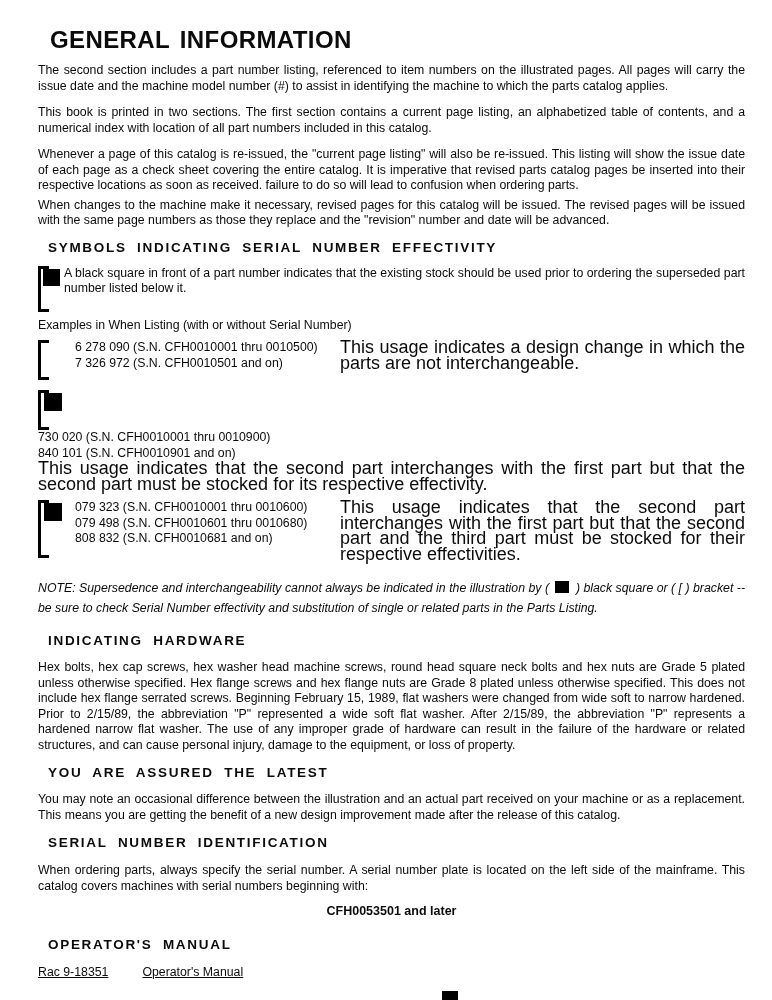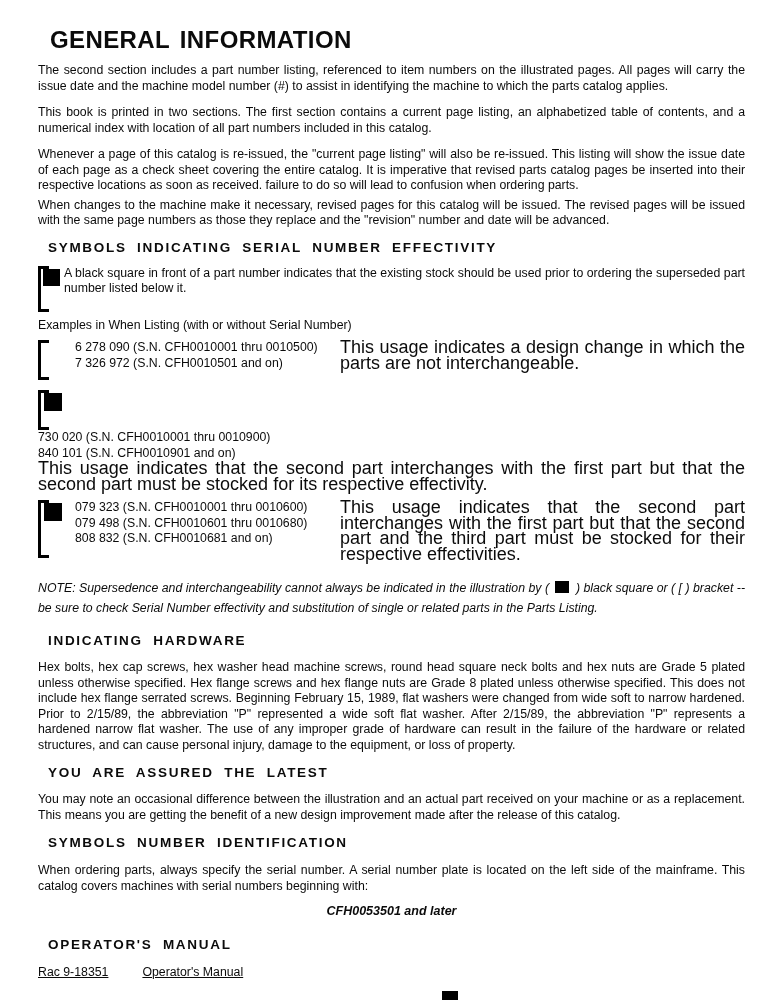--- a/index.html
+++ b/index.html
@@ -61,21 +61,21 @@
   .parts-col { width: 265px; font-size: 12.3px; line-height: 15.5px; }
   .desc-col { flex: 1; font-size: 18px; line-height: 15.5px; text-align: justify; }
 
   .note { font-style: italic; line-height: 20px; }
   .note-sq {
     display: inline-block; width: 14px; height: 12px; background: #000;
     margin: 0 3px; vertical-align: -1px;
   }
 
   .serial-value {
-    text-align: center; font-weight: 700; font-size: 12.5px; line-height: 15px; font-style: italic;
+    text-align: center; font-weight: 700; font-size: 12.5px; line-height: 15px;
   }
   .rac-row { font-size: 12.3px; line-height: 15px; text-decoration: underline; }
   .rac-item { margin-left: 34px; }
 
   .logo-wrap { width: 168px; margin: 0 auto; }
 </style>
 </head>
 <body>
 
 <div class="page">
@@ -144,21 +144,21 @@
   </div>
 
   <p class="para note mb15"><span>NOTE:  Supersedence and interchangeability cannot always be indicated in the illustration by ( </span><span class="note-sq"></span><span> ) black square or ( [ ) bracket -- be sure to check Serial Number effectivity and substitution of single or related parts in the Parts Listing.</span></p>
 
   <div class="h2 mb12">INDICATING HARDWARE</div>
   <p class="para mb12">Hex bolts, hex cap screws, hex washer head machine screws, round head square neck bolts and hex nuts are Grade 5 plated unless otherwise specified.  Hex flange screws and hex flange nuts are Grade 8 plated unless otherwise specified.  This does not include hex flange serrated screws.  Beginning February 15, 1989, flat washers were changed from wide soft to narrow hardened.  Prior to 2/15/89, the abbreviation "P" represented a wide soft flat washer.  After 2/15/89, the abbreviation "P" represents a hardened narrow flat washer.  The use of any improper grade of hardware can result in the failure of the hardware or related structures, and can cause personal injury, damage to the equipment, or loss of property.</p>
 
   <div class="h2 mb12">YOU ARE ASSURED THE LATEST</div>
   <p class="para mb12">You may note an occasional difference between the illustration and an actual part received on your machine or as a replacement.  This means you are getting the benefit of a new design improvement made after the release of this catalog.</p>
 
-  <div class="h2 mb13">SYMBOLS NUMBER IDENTIFICATION</div>
+  <div class="h2 mb13">SERIAL NUMBER IDENTIFICATION</div>
   <p class="para mb10">When ordering parts, always specify the serial number.  A serial number plate is located on the left side of the mainframe.  This catalog covers machines with serial numbers beginning with:</p>
 
   <div class="serial-value mb18">CFH0053501 and later</div>
 
   <div class="h2 mb13">OPERATOR'S MANUAL</div>
   <div class="rac-row mb11">
     <span>Rac 9-18351</span><span class="rac-item">Operator's Manual</span>
   </div>
 
   <div class="logo-wrap">

